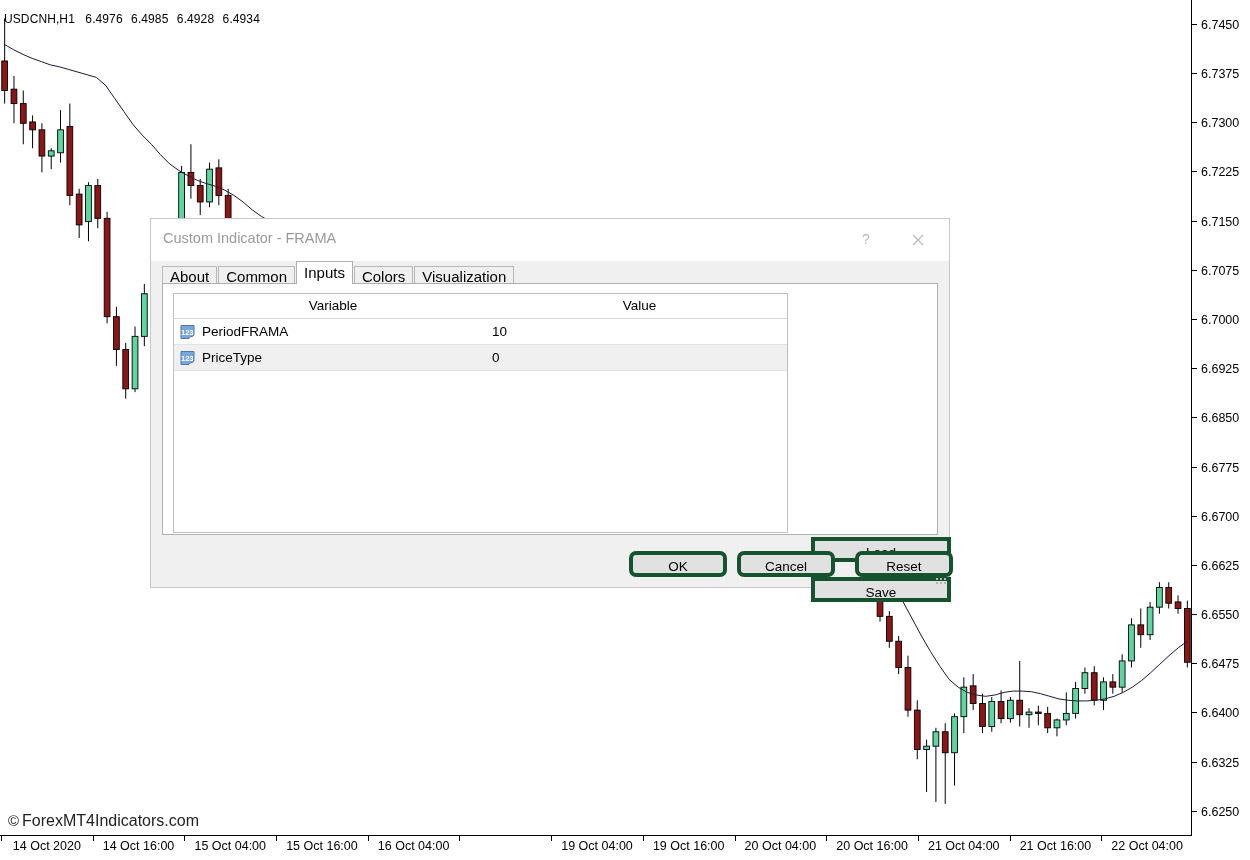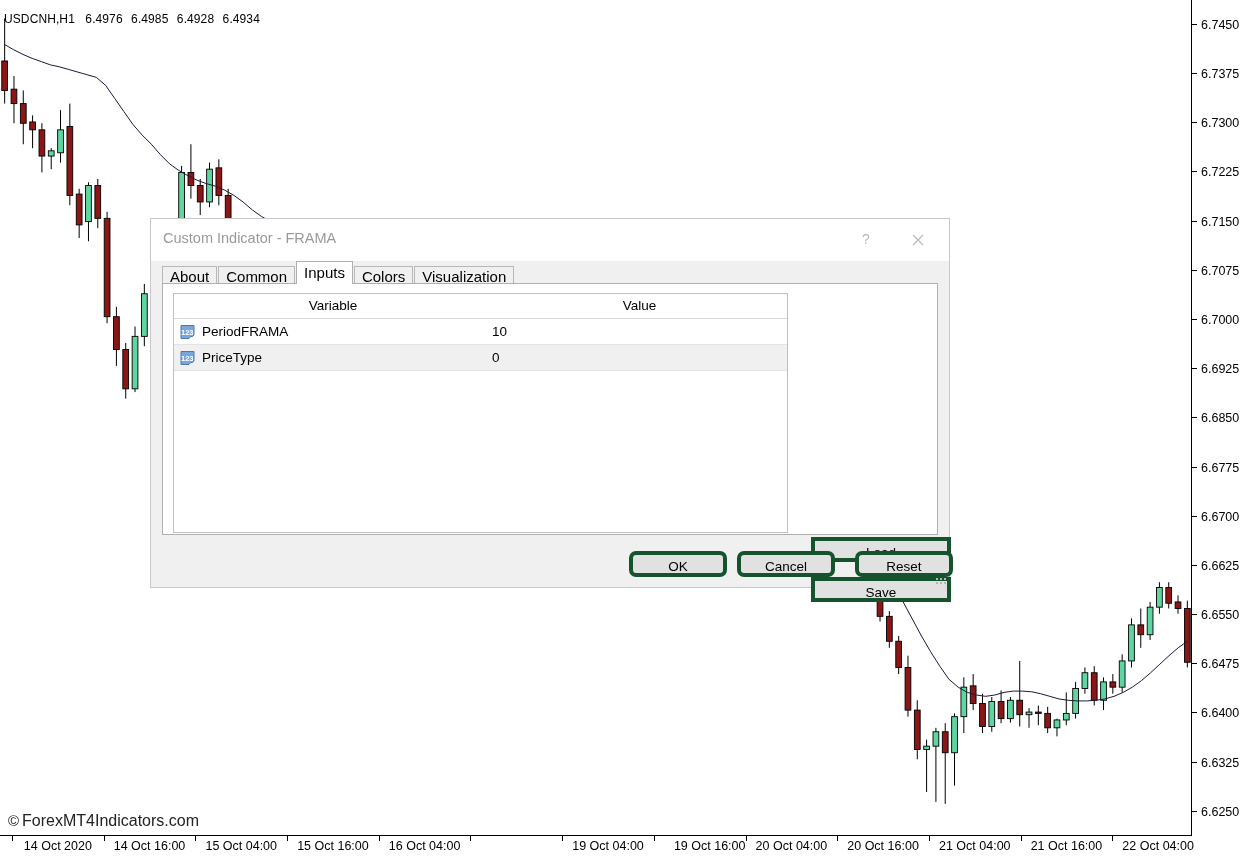--- a/index.html
+++ b/index.html
@@ -27,21 +27,21 @@
   .watermark .c{font-size:15px;margin-right:3px;}
 
   
   .price-scale{position:absolute;left:1192px;top:0;width:58px;height:836px;background:#fff;}
   .price-tick{position:absolute;left:0;width:58px;height:14px;font-size:12.5px;color:#000;
               white-space:nowrap;}
   .price-tick .dash{position:absolute;left:0;top:6px;width:5px;height:1px;background:#000;}
   .price-tick .lbl{position:absolute;left:9px;top:0;}
 
   
-  .time-scale{position:absolute;left:12px;top:836px;width:1192px;height:24px;background:#fff;}
+  .time-scale{position:absolute;left:1px;top:836px;width:1192px;height:24px;background:#fff;}
   .time-tick{position:absolute;top:3px;font-size:12.5px;color:#000;white-space:nowrap;
              transform:translateX(-50%);}
   .time-sep{position:absolute;top:0;width:1px;height:5px;background:#000;}
 
   
   .dialog{position:absolute;left:150px;top:218px;width:800px;height:370px;background:#fff;
           border:1px solid #c8c8c8;box-shadow:0 0 0 0 rgba(0,0,0,0);box-sizing:border-box;}
   .dlg-title{position:absolute;left:0;top:0;width:100%;height:42px;background:#fff;}
   .dlg-title .t{position:absolute;left:12px;top:11px;font-size:14.5px;color:#9a9a9a;}
   .dlg-btn{position:absolute;top:0;height:42px;width:46px;cursor:default;}
@@ -452,21 +452,21 @@
       <div class="time-tick" style="left: 229.231px;">15 Oct 04:00</div>
       <div class="time-sep" style="left: 183.385px;"></div>
       <div class="time-tick" style="left: 320.923px;">15 Oct 16:00</div>
       <div class="time-sep" style="left: 275.077px;"></div>
       <div class="time-tick" style="left: 412.615px;">16 Oct 04:00</div>
       <div class="time-sep" style="left: 366.769px;"></div>
       <div class="time-tick" style="left: 504.308px; margin-top: 20px;">16 Oct 16:00</div>
       <div class="time-sep" style="left: 458.462px;"></div>
       <div class="time-tick" style="left: 596px;">19 Oct 04:00</div>
       <div class="time-sep" style="left: 550.154px;"></div>
-      <div class="time-tick" style="left: 687.692px; margin-left: 10px;">19 Oct 16:00</div>
+      <div class="time-tick" style="left: 687.692px;">19 Oct 16:00</div>
       <div class="time-sep" style="left: 641.846px;"></div>
       <div class="time-tick" style="left: 779.385px;">20 Oct 04:00</div>
       <div class="time-sep" style="left: 733.538px;"></div>
       <div class="time-tick" style="left: 871.077px;">20 Oct 16:00</div>
       <div class="time-sep" style="left: 825.231px;"></div>
       <div class="time-tick" style="left: 962.769px;">21 Oct 04:00</div>
       <div class="time-sep" style="left: 916.923px;"></div>
       <div class="time-tick" style="left: 1054.46px;">21 Oct 16:00</div>
       <div class="time-sep" style="left: 1008.62px;"></div>
       <div class="time-tick" style="left: 1146.15px;">22 Oct 04:00</div>

